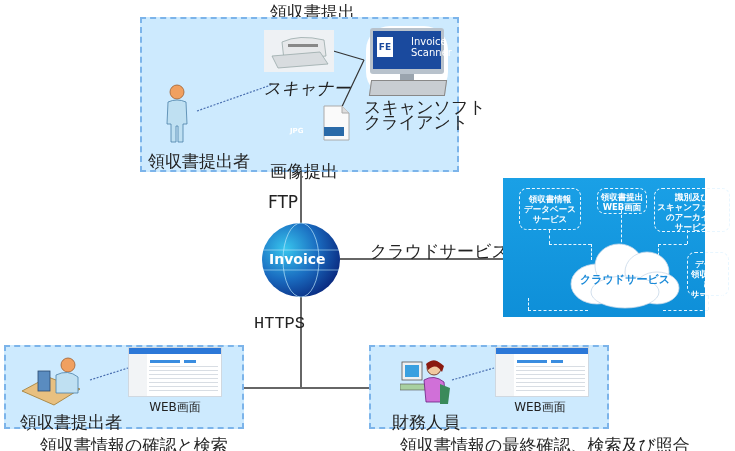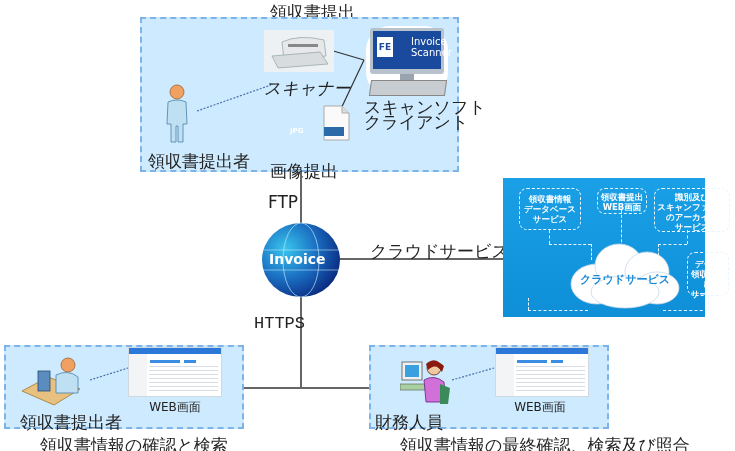--- a/index.html
+++ b/index.html
@@ -192,15 +192,15 @@
     <div class="row" style="top:22px;"></div>
     <div class="row" style="top:26px;"></div>
     <div class="row" style="top:30px;"></div>
     <div class="row" style="top:34px;"></div>
     <div class="row" style="top:38px;"></div>
     <div class="row" style="top:42px;"></div>
 </div>
 <svg class="abs" style="left:450px;top:366px;" width="46" height="16">
     <line x1="2" y1="14" x2="44" y2="2" stroke="#4a6fb0" stroke-width="1.2" stroke-dasharray="2,1.5"></line>
   </svg>
-<div class="lbl c" style="left:375px;top:411px;width:60px;">財務人員</div>
+<div class="lbl c" style="left:392px;top:411px;width:60px;">財務人員</div>
 <div class="lbl c" style="left:505px;top:399px;width:70px;font-size:12px;">WEB画面</div>
 <div class="lbl c" style="left:400px;top:434px;width:210px;">領収書情報の最終確認、検索及び照合</div>
 
 </body></html>

